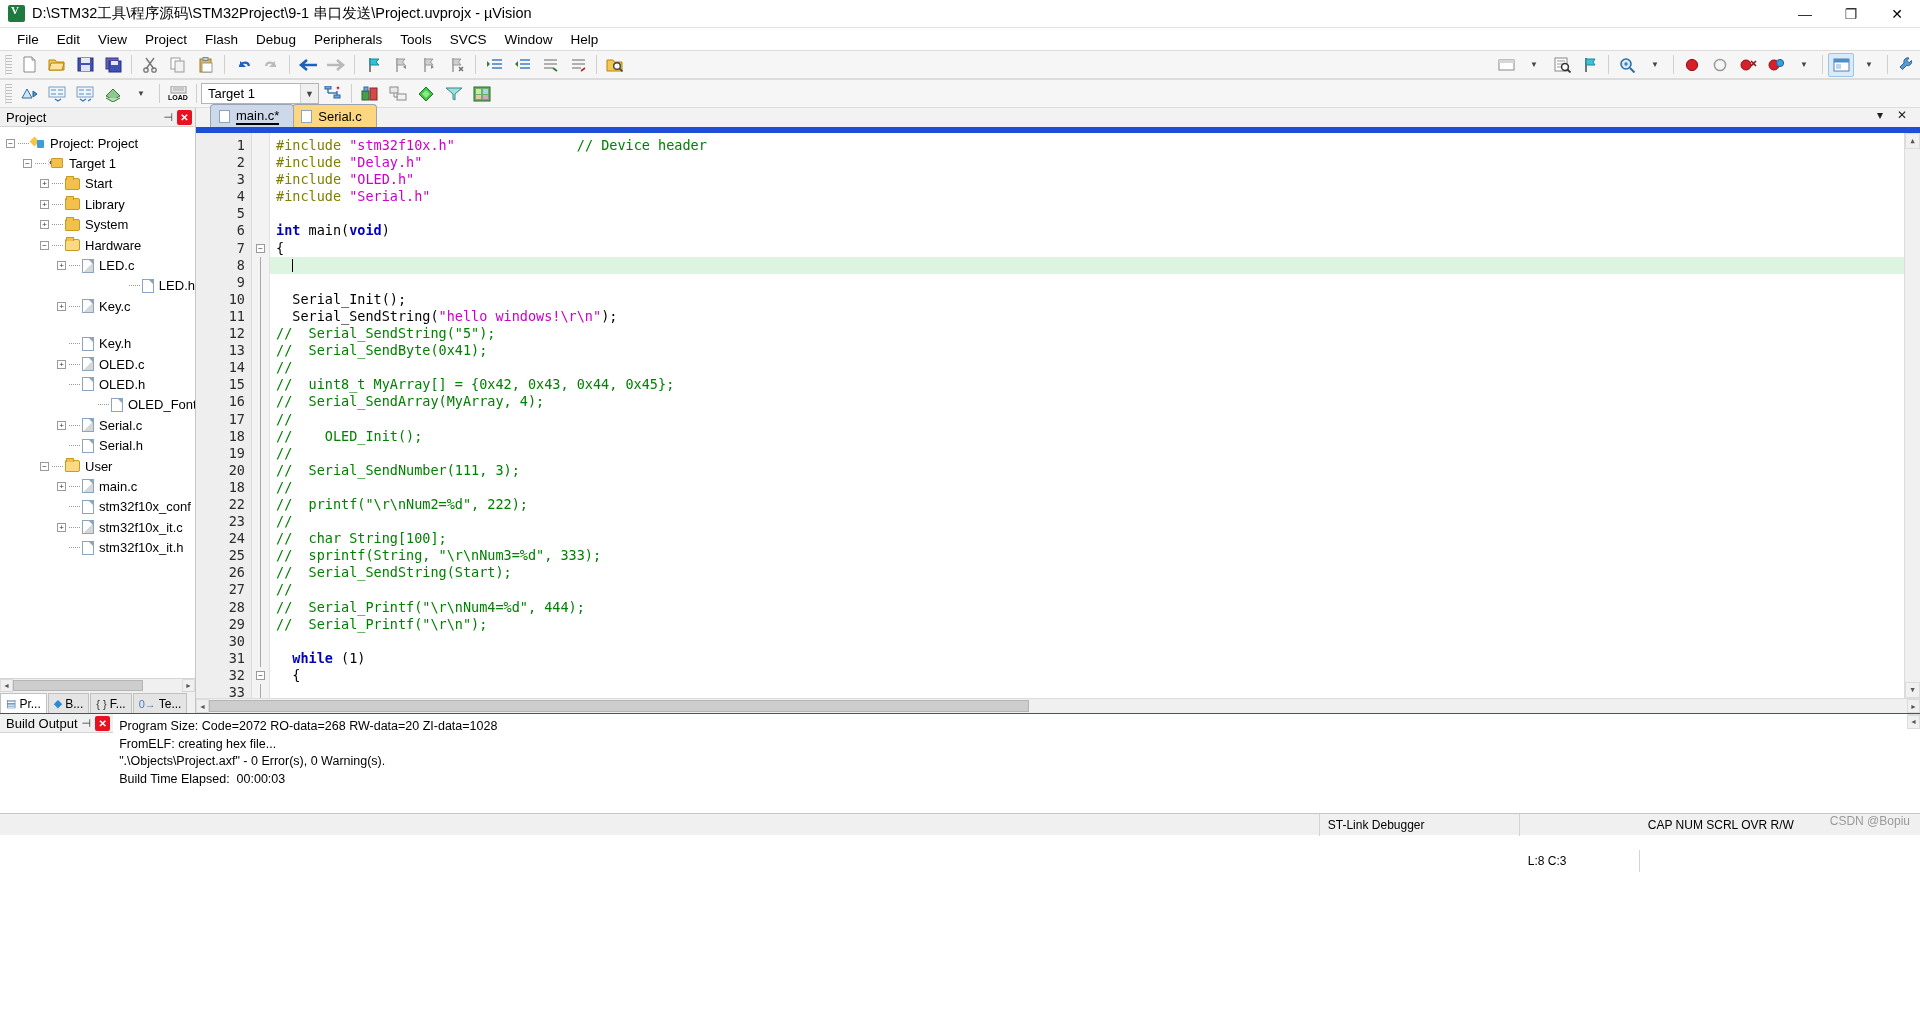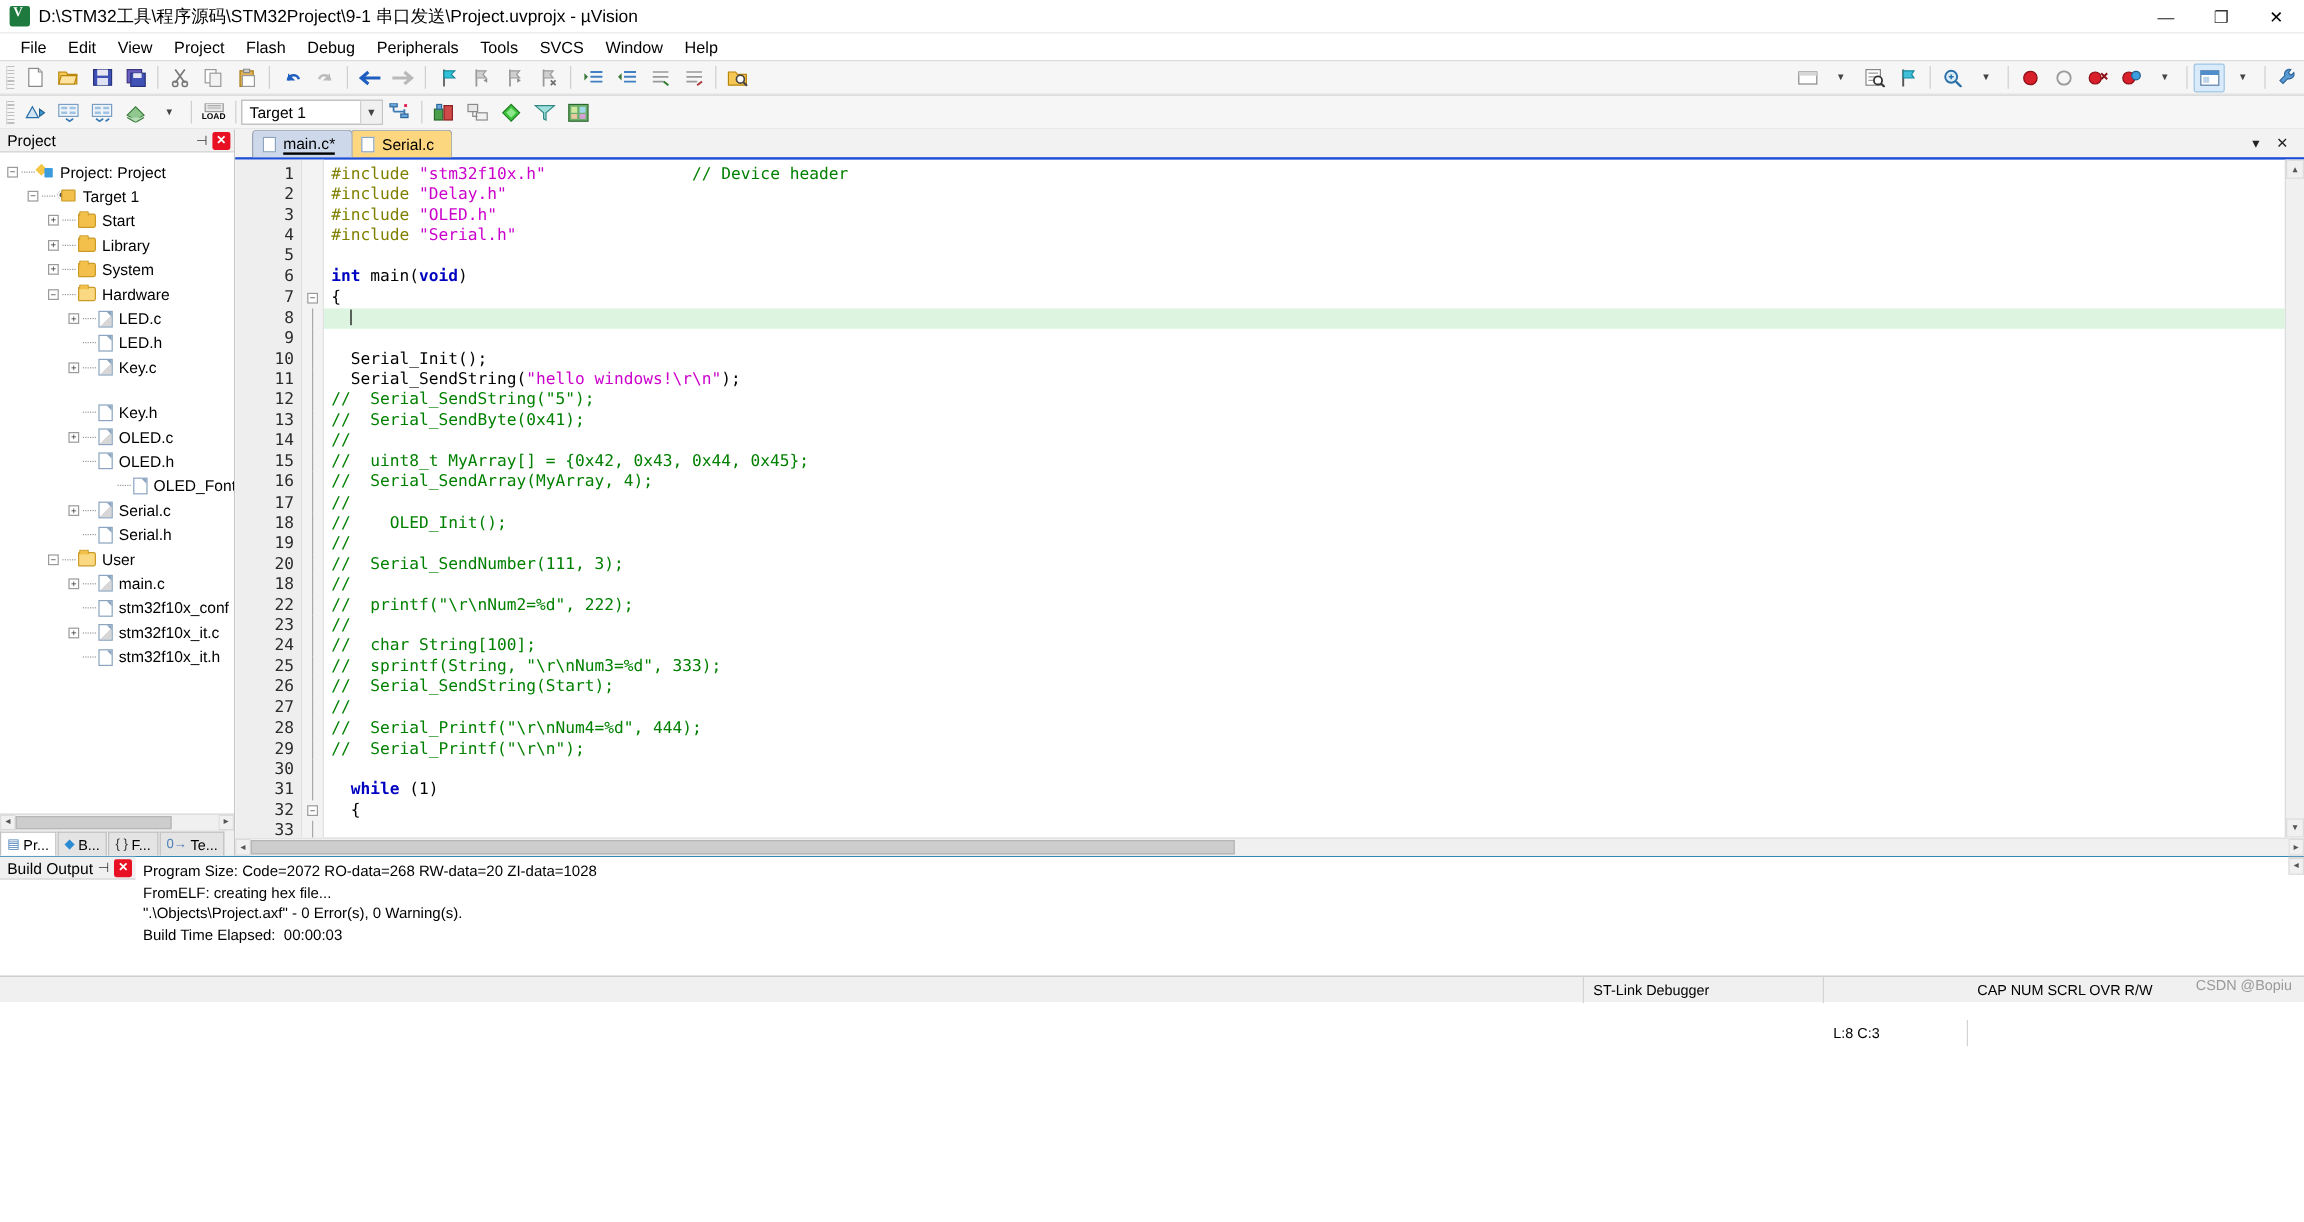--- a/index.html
+++ b/index.html
@@ -98,21 +98,21 @@
   .ptab { height:20px; display:flex; align-items:center; padding:0 5px; font-size:12px;
     border:1px solid #c0c0c0; border-bottom:none; margin-right:1px; background:#e4e4e4;
     color:#000; }
   .ptab.active { background:#fff; }
   .ptab .pi { margin-right:3px; font-size:11px; }
 
   
   .editor-wrap { flex:1; display:flex; flex-direction:column; background:#fff;
     position:relative; }
   .tabstrip { height:25px; background:#f2f2f2; display:flex; align-items:flex-end;
-    border-bottom:2px solid #1d4ed8; position:relative; padding-left:14px; }
+    border-bottom:6px solid #1d4ed8; position:relative; padding-left:14px; }
   .etab { height:23px; display:flex; align-items:center; padding:0 14px 0 8px;
     font-size:13px; border:1px solid #9aa5b1; border-bottom:none;
     border-radius:4px 4px 0 0; margin-right:-2px; position:relative; }
   .etab .ti { width:11px; height:13px; background:#fff; border:1px solid #8ba4c0;
     margin-right:6px; flex:none; }
   .etab.sel { background:#cdd8ea; z-index:3; }
   .etab.sel .nm { border-bottom:2px solid #000; font-weight:normal; }
   .etab.oth { background:#fcd77f; z-index:2; }
   .strip-btns { margin-left:auto; display:flex; align-items:center; padding-right:6px;
     height:25px; }
@@ -552,21 +552,21 @@
           <div class="dots"></div>
           <div class="folder open"></div>
           <span class="tlabel">Hardware</span>
         </div>
         <div class="tnode" style="padding-left: 57px;">
           <div class="exp">+</div>
           <div class="dots"></div>
           <div class="doc c"></div>
           <span class="tlabel">LED.c</span>
         </div>
-        <div class="tnode" style="padding-left: 57px;">
+        <div class="tnode" style="padding-left: 26px; justify-content: flex-end;">
           <div class="exp none"></div>
           <div class="dots"></div>
           <div class="doc"></div>
           <span class="tlabel">LED.h</span>
         </div>
         <div class="tnode" style="padding-left: 57px;">
           <div class="exp">+</div>
           <div class="dots"></div>
           <div class="doc c"></div>
           <span class="tlabel">Key.c</span>

